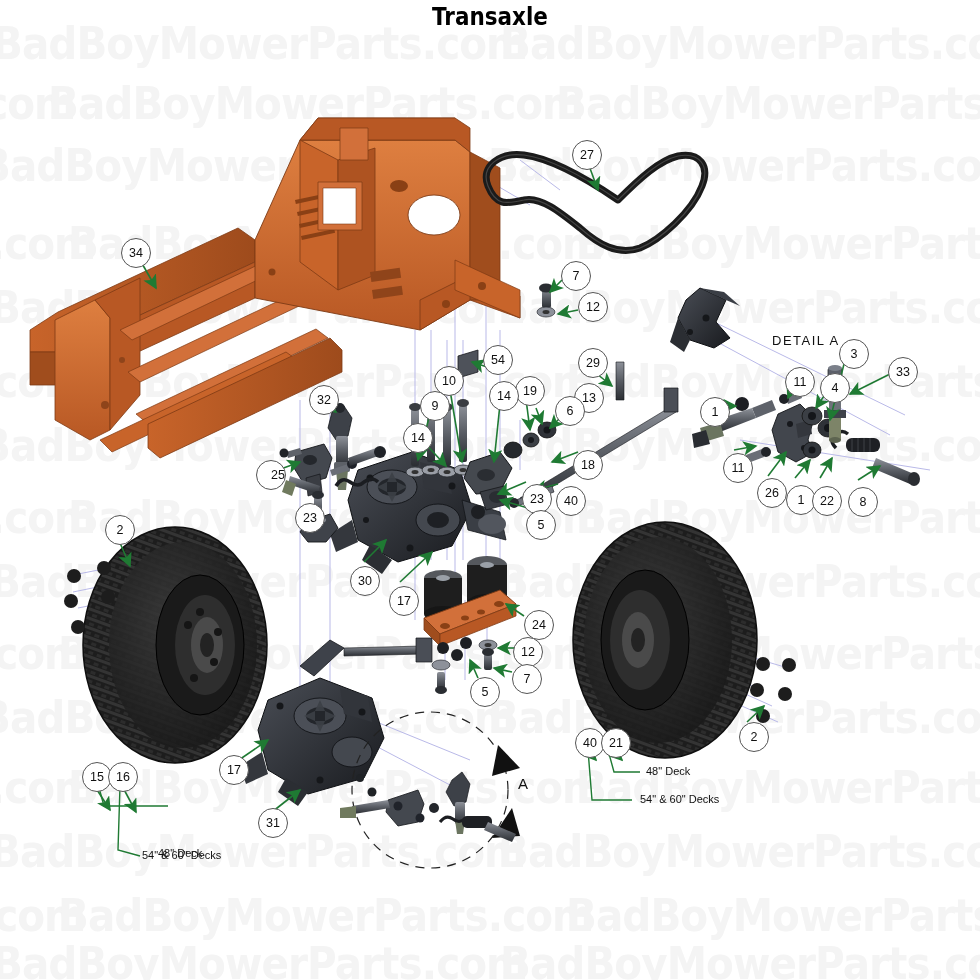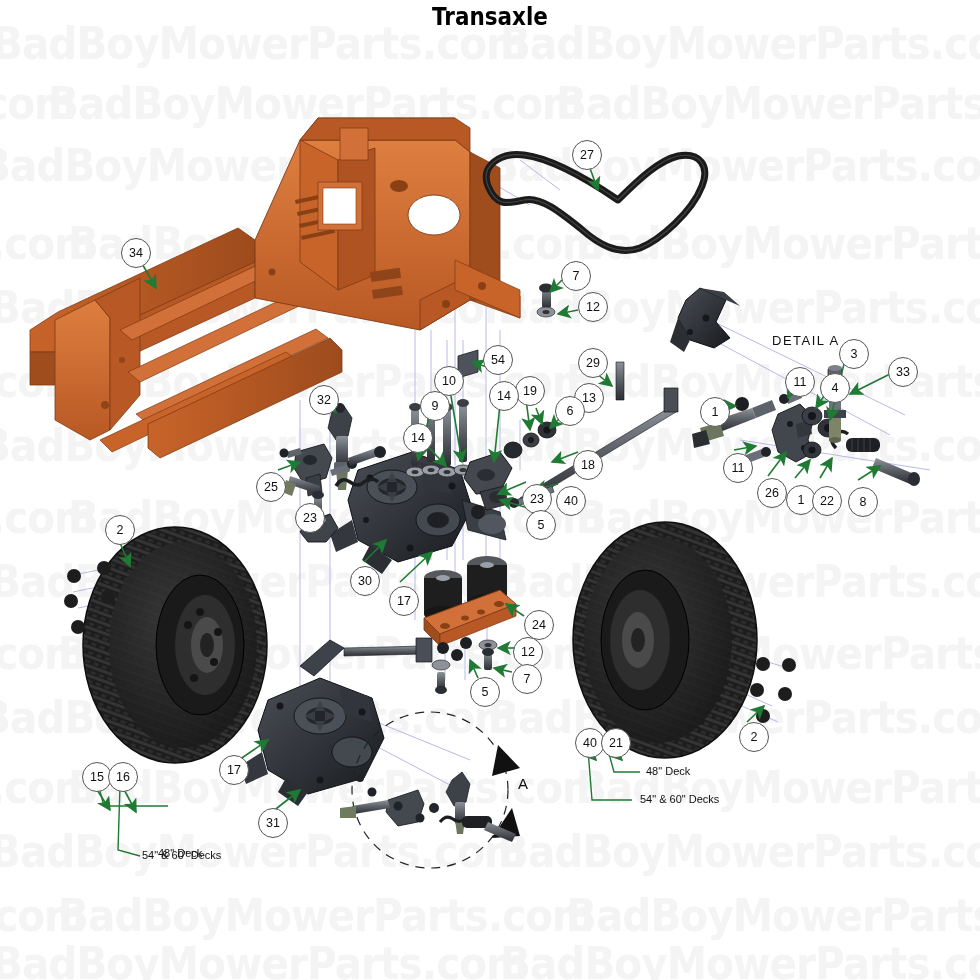--- a/index.html
+++ b/index.html
@@ -655,21 +655,21 @@
       <div class="balloon" style="left: 578px; top: 348px;">29</div>
       <div class="balloon" style="left: 434px; top: 366px;">10</div>
       <div class="balloon" style="left: 515px; top: 376px;">19</div>
       <div class="balloon" style="left: 489px; top: 381px;">14</div>
       <div class="balloon" style="left: 526px; top: 383px; margin-left: 48px;">13</div>
       <div class="balloon" style="left: 420px; top: 391px;">9</div>
       <div class="balloon" style="left: 555px; top: 396px;">6</div>
       <div class="balloon" style="left: 403px; top: 423px;">14</div>
       <div class="balloon" style="left: 309px; top: 385px;">32</div>
       <div class="balloon" style="left: 573px; top: 450px;">18</div>
-      <div class="balloon" style="left: 256px; top: 472px;">25</div>
+      <div class="balloon" style="left: 256px; top: 460px; text-align: right;">25</div>
       <div class="balloon" style="left: 295px; top: 503px;">23</div>
       <div class="balloon" style="left: 522px; top: 484px;">23</div>
       <div class="balloon" style="left: 556px; top: 486px;">40</div>
       <div class="balloon" style="left: 526px; top: 510px;">5</div>
       <div class="balloon" style="left: 105px; top: 515px;">2</div>
       <div class="balloon" style="left: 350px; top: 566px;">30</div>
       <div class="balloon" style="left: 389px; top: 586px;">17</div>
       <div class="balloon" style="left: 524px; top: 610px;">24</div>
       <div class="balloon" style="left: 513px; top: 637px;">12</div>
       <div class="balloon" style="left: 512px; top: 664px;">7</div>

